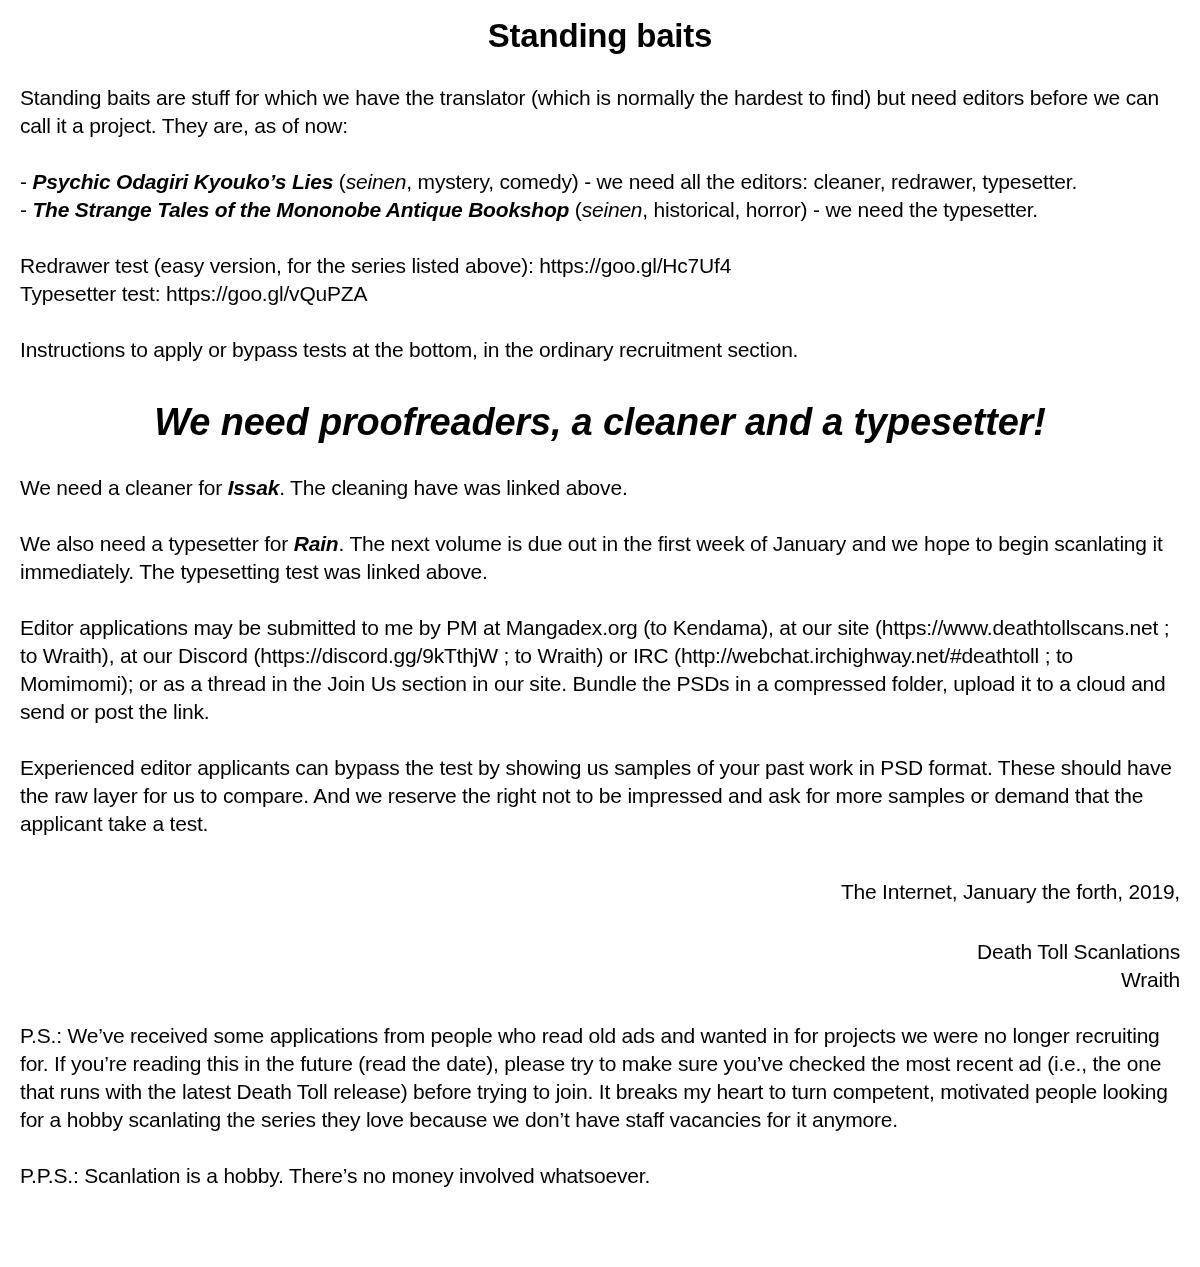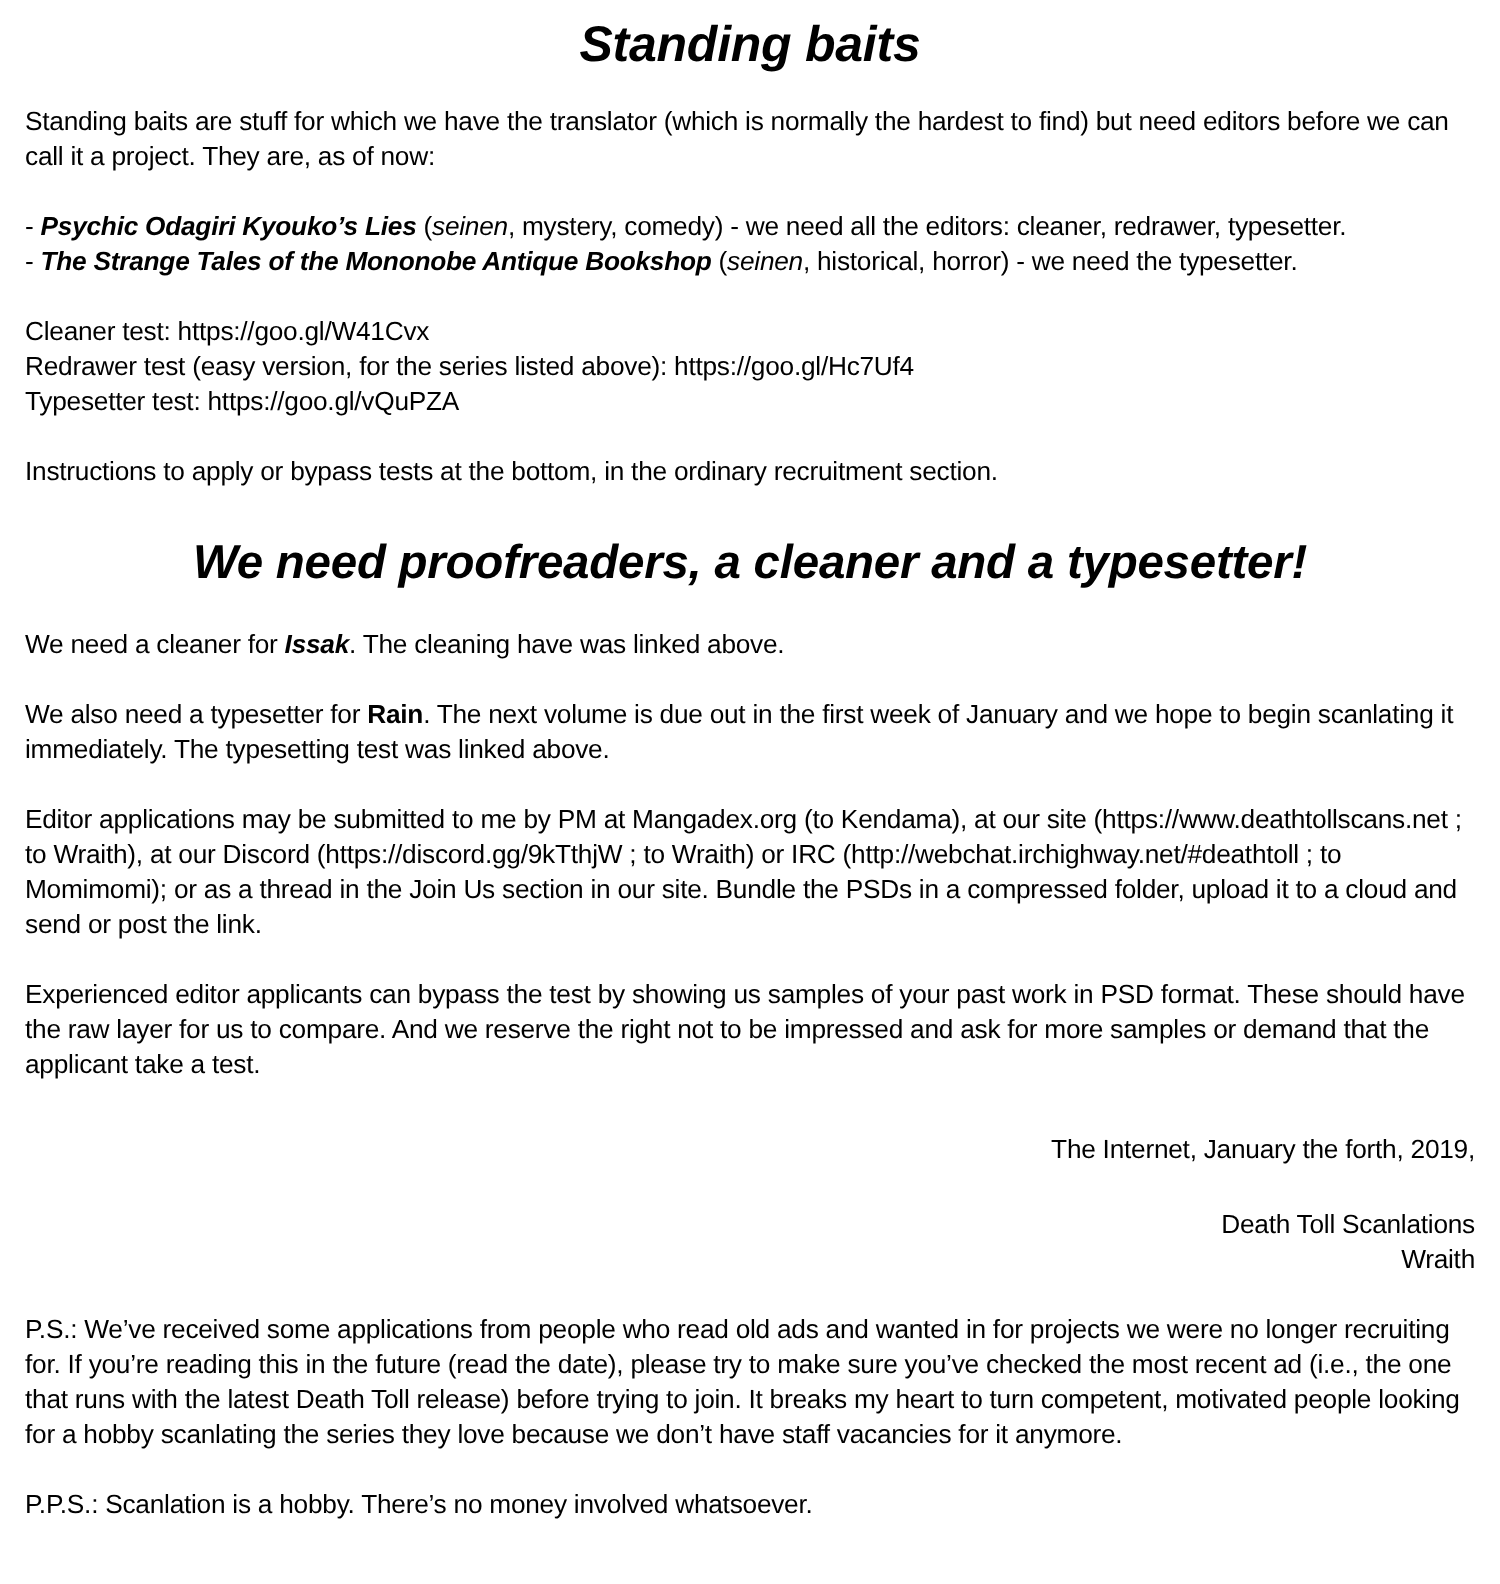--- a/index.html
+++ b/index.html
@@ -5,22 +5,22 @@
   html, body { margin: 0; padding: 0; }
   body {
     width: 1200px; height: 1267px;
     background: #ffffff; color: #000000;
     font-family: "Liberation Sans", sans-serif;
     font-size: 21px; line-height: 28px;
     overflow: hidden;
   }
   .doc { padding: 12px 20px 0 20px; letter-spacing: -0.2px; }
   .title {
-    text-align: center; font-size: 40px; line-height: 40px;
-    font-weight: 700; font-style: italic;
+    text-align: center; font-size: 33px; line-height: 40px;
+    font-weight: 700; 
     margin: 4px 0 28px 0;
   }
   .subtitle {
     text-align: center; font-size: 38px; line-height: 36px;
     font-weight: 700; font-style: italic;
     margin: 40px 0 34px 0;
   }
   p { margin: 0 0 28px 0; }
   .line { display: block; }
   .right { text-align: right; }
@@ -35,32 +35,31 @@
   <h1 class="title">Standing baits</h1>
 
   <p>Standing baits are stuff for which we have the translator (which is normally the hardest to find) but need editors before we can call it a project. They are, as of now:</p>
 
   <p class="tight">
     <span class="line"><span>- </span><span style="font-weight: 700; font-style: italic;">Psychic Odagiri Kyouko’s Lies</span><span> (</span><span style="font-style: italic;">seinen</span><span>, mystery, comedy) - we need all the editors: cleaner, redrawer, typesetter.</span></span>
     <span class="line"><span>- </span><span style="font-weight: 700; font-style: italic;">The Strange Tales of the Mononobe Antique Bookshop</span><span> (</span><span style="font-style: italic;">seinen</span><span>, historical, horror) - we need the typesetter.</span></span>
   </p>
 
   <p class="gap-top" style="margin-top:28px;">
-    <span class="line">Cleaner test: https://goo.gl/W41Cvx</span>
     <span class="line">Redrawer test (easy version, for the series listed above): https://goo.gl/Hc7Uf4</span>
     <span class="line">Typesetter test: https://goo.gl/vQuPZA</span>
   </p>
 
   <p>Instructions to apply or bypass tests at the bottom, in the ordinary recruitment section.</p>
 
   <h2 class="subtitle">We need proofreaders, a cleaner and a typesetter!</h2>
 
   <p><span>We need a cleaner for </span><span style="font-weight: 700; font-style: italic;">Issak</span><span>. The cleaning have was linked above.</span></p>
 
-  <p><span>We also need a typesetter for </span><span style="font-weight: 700;  margin-top: 28px;">Rain</span><span>. The next volume is due out in the first week of January and we hope to begin scanlating it immediately. The typesetting test was linked above.</span></p>
+  <p><span>We also need a typesetter for </span><span style="font-weight: 700; font-style: italic; margin-top: 28px;">Rain</span><span>. The next volume is due out in the first week of January and we hope to begin scanlating it immediately. The typesetting test was linked above.</span></p>
 
   <p>Editor applications may be submitted to me by PM at Mangadex.org (to Kendama), at our site (https://www.deathtollscans.net ; to Wraith), at our Discord (https://discord.gg/9kTthjW ; to Wraith) or IRC (http://webchat.irchighway.net/#deathtoll ; to Momimomi); or as a thread in the Join Us section in our site. Bundle the PSDs in a compressed folder, upload it to a cloud and send or post the link.</p>
 
   <p style="margin-bottom:40px;">Experienced editor applicants can bypass the test by showing us samples of your past work in PSD format. These should have the raw layer for us to compare. And we reserve the right not to be impressed and ask for more samples or demand that the applicant take a test.</p>
 
   <p class="right" style="margin-bottom:32px;">The Internet, January the forth, 2019,</p>
 
   <p class="right">
     <span class="line">Death Toll Scanlations</span>
     <span class="line">Wraith</span>

